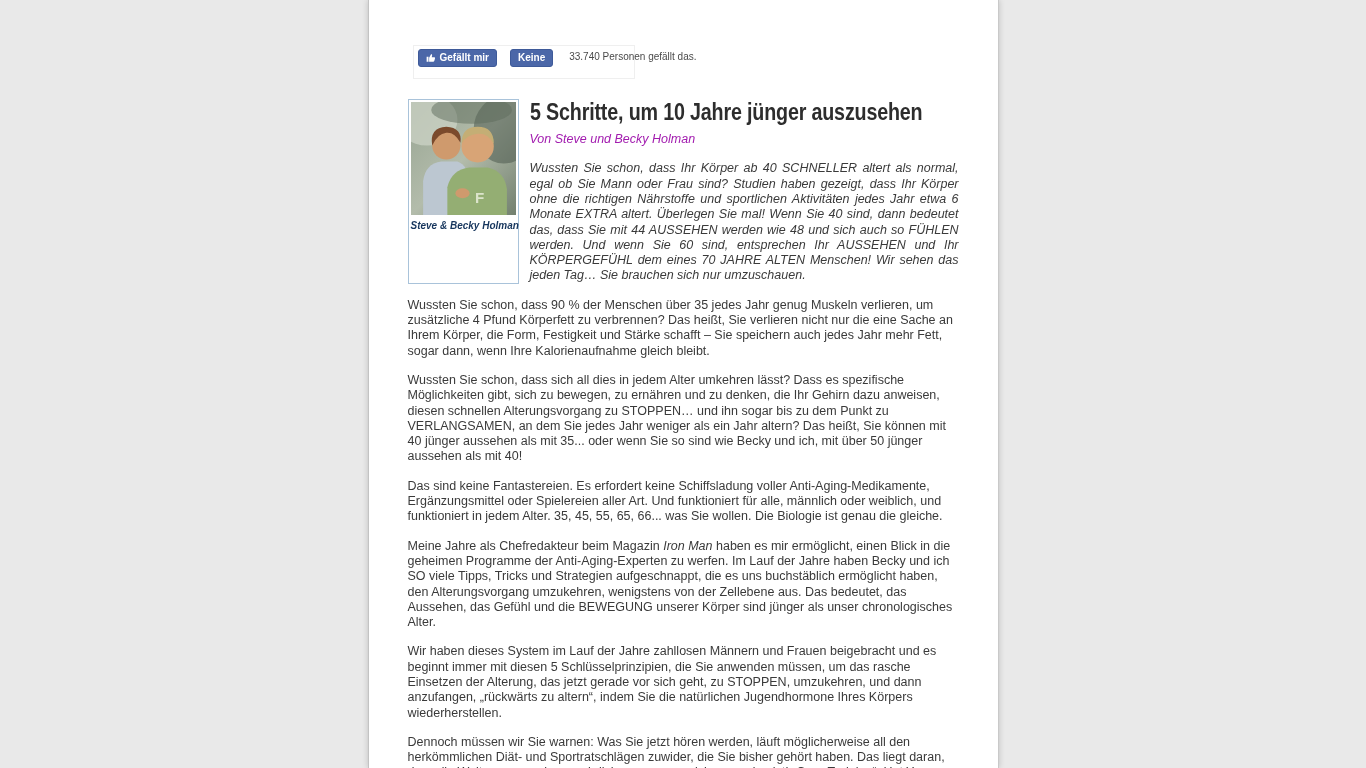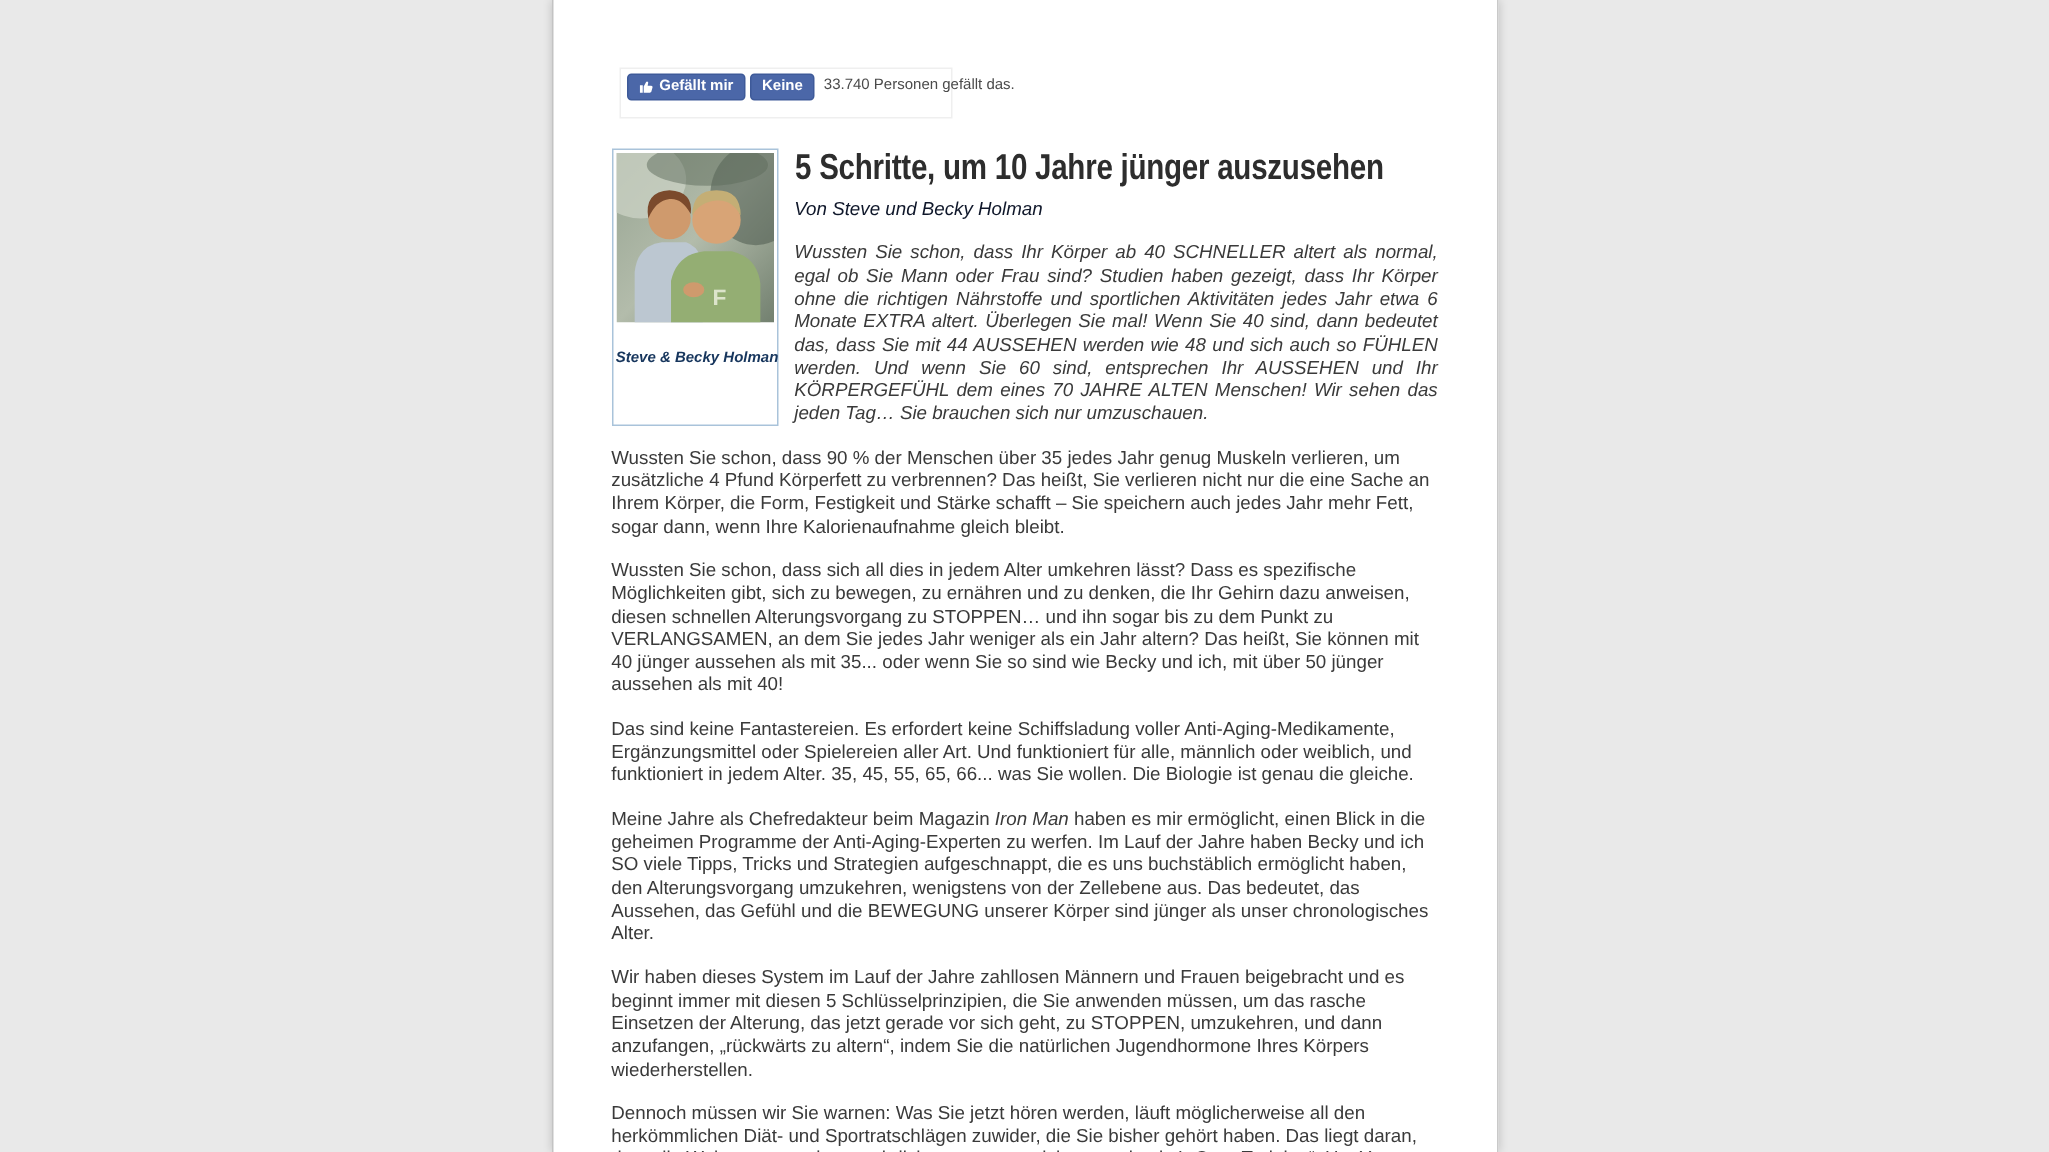--- a/index.html
+++ b/index.html
@@ -16,21 +16,21 @@
     background: #ffffff;
     border-left: 1px solid #c3c3c3;
     border-right: 1px solid #c9c9c9;
     box-shadow: 0 0 6px rgba(0,0,0,0.18);
     padding: 45px 39px 0 39px;
     overflow: hidden;
     position: relative;
   }
   
   .fb-widget {
-    display: flex; align-items: flex-start; gap: 3px;
+    display: flex; align-items: flex-start; gap: 13px;
     margin: 0 0 0 5px;
     border: 1px solid #efefef;
     width: 222px;
     padding: 3px 4px 11px 4px;
     background: #fff;
   }
   .fb-btn {
     display: inline-flex; align-items: center; gap: 4px;
     background: #4b67a8;
     border: 1px solid #3e5a99;
@@ -60,40 +60,40 @@
     background: #fff;
     padding: 2px;
   }
   .photo-box svg.photo { display: block; width: 105px; height: 113px; }
   .photo-caption {
     text-align: center;
     font-size: 10px;
     font-weight: bold;
     font-style: italic;
     color: #17365d;
-    padding-top: 18px;
+    padding-top: 5px;
     white-space: nowrap;
   }
   .hero-text { margin-left: 11px; flex: 1; min-width: 0; }
   h1.title {
     margin: 0;
     font-size: 24px;
     font-weight: 700;
     color: #2d2d2d;
     line-height: 1.1;
     white-space: nowrap;
     transform: scaleX(0.82);
     transform-origin: left center;
     letter-spacing: -0.2px;
   }
   .byline {
     margin: 7px 0 15px 0;
     font-style: italic;
     font-size: 12.5px;
-    color: #0f172a;
+    color: #a21caf;
   }
   
   p.body {
     font-size: 12.5px;
     line-height: 15.3px;
     color: #3a3a3a;
     margin: 14px 0 0 0;
   }
   p.body.intro { margin: 0; text-align: justify; font-style: italic; }
   .seg-bold { font-weight: normal; }

